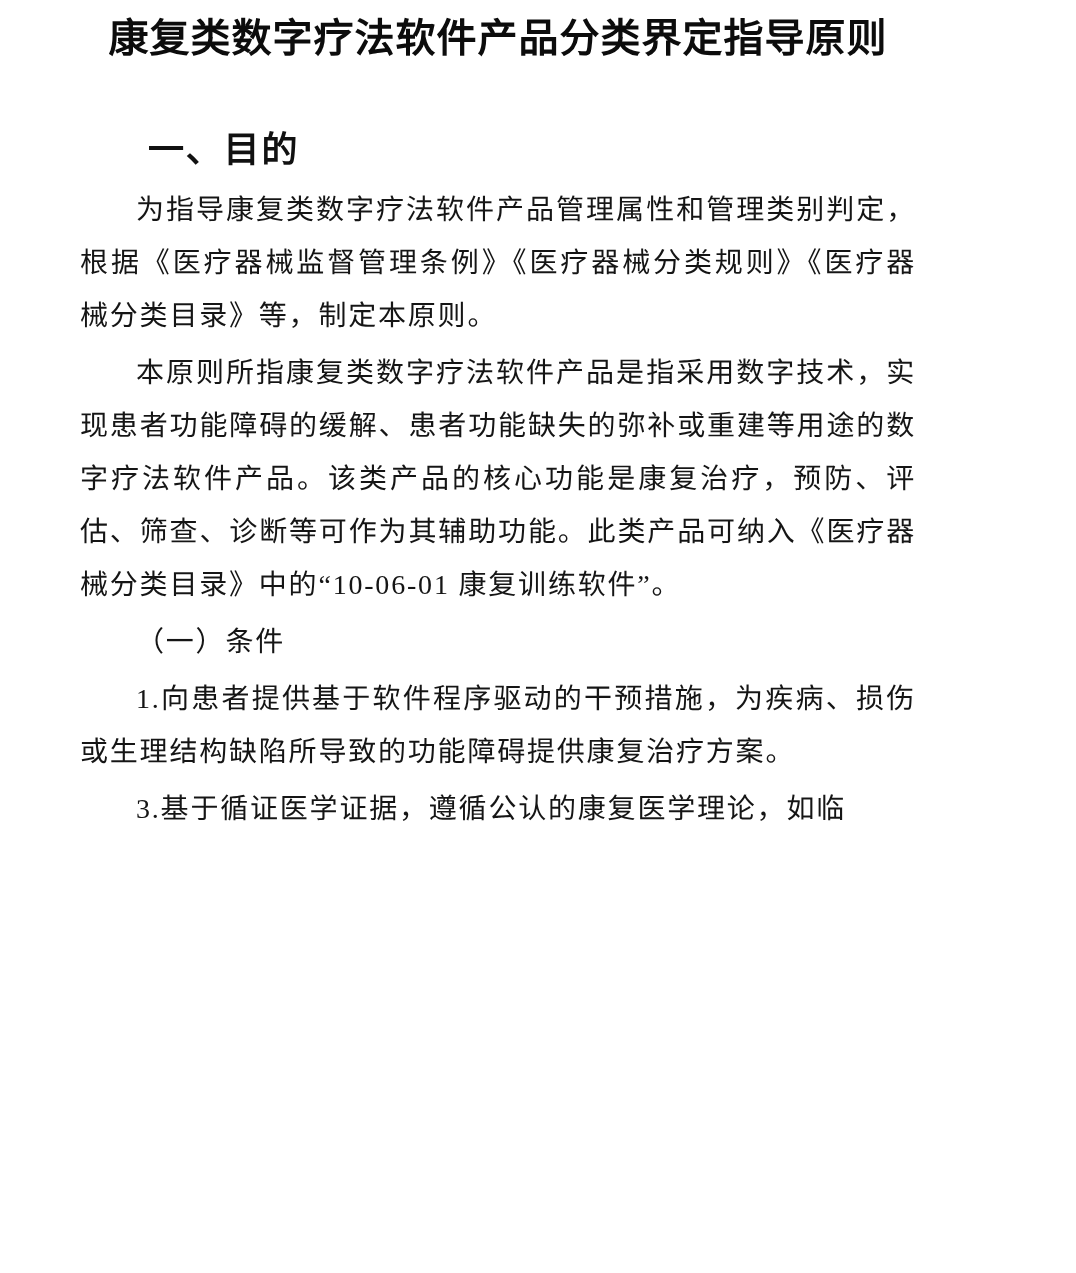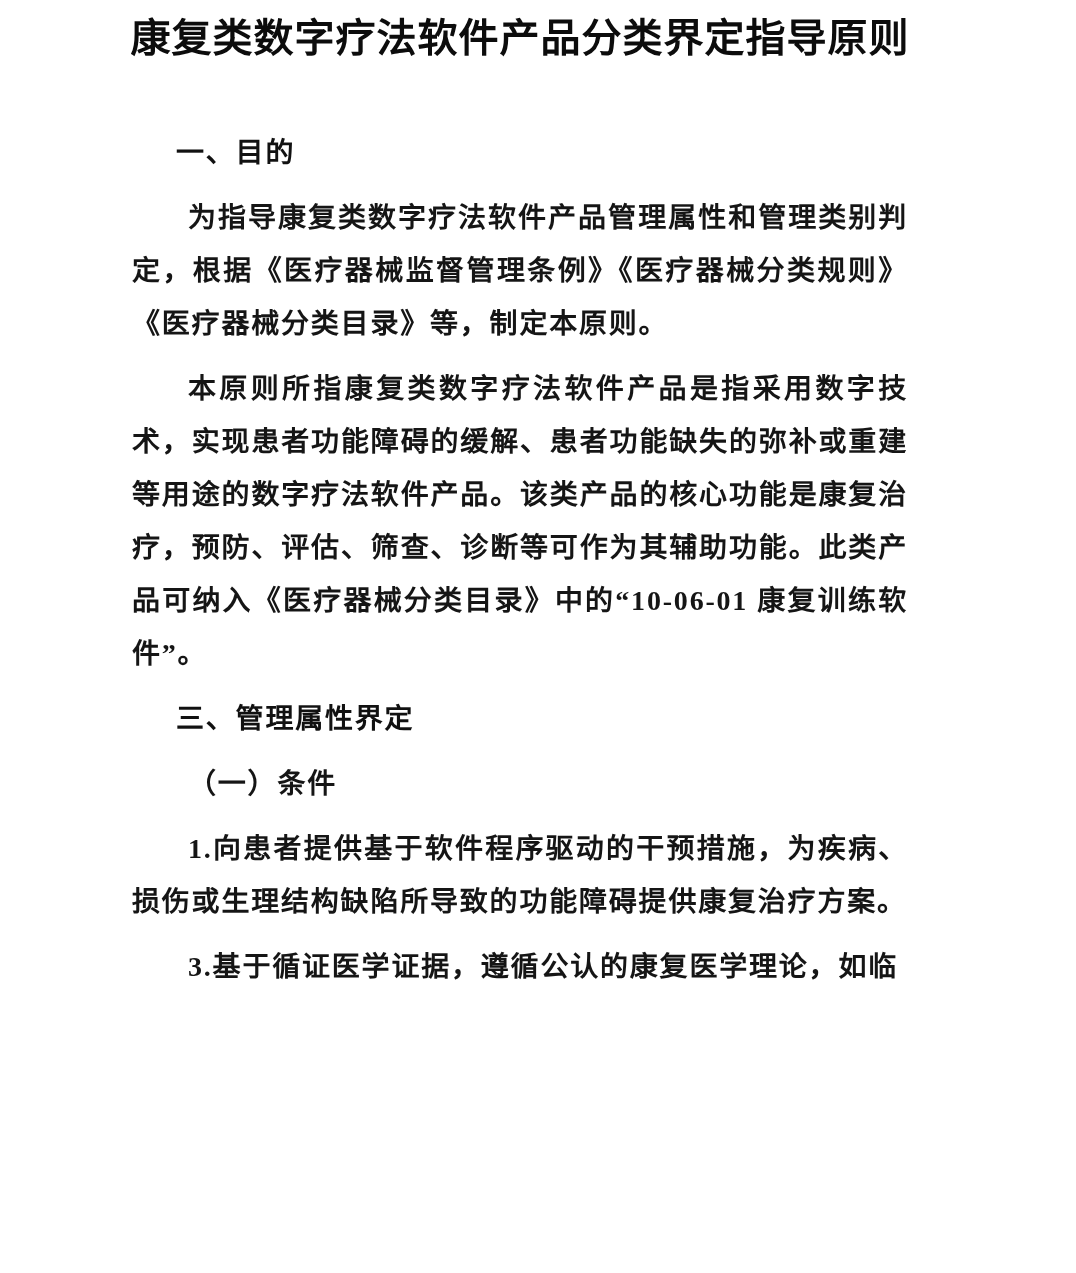--- a/index.html
+++ b/index.html
@@ -8,21 +8,21 @@
     background: #ffffff;
   }
   .page {
     position: relative;
     width: 1076px;
     height: 1273px;
     margin: 0 auto;
     background: #ffffff;
     color: #111111;
     box-sizing: border-box;
-    padding: 10px 156px 0 120px;
+    padding: 10px 156px 0 76px;
     overflow: hidden;
     font-family: "Liberation Serif", "DejaVu Serif", serif;
   }
   .doc-header {
     text-align: center;
   }
   .doc-title, .doc-subtitle {
     font-family: "Liberation Sans", "DejaVu Sans", sans-serif;
     font-weight: 700;
     font-size: 40px;
@@ -33,43 +33,42 @@
   .doc-body {
     margin-top: 60px;
     font-size: 28px;
     line-height: 53px;
     letter-spacing: 1.8px;
     text-align: justify;
     text-justify: inter-character;
   }
   .doc-body h2.heading {
     margin: 0;
-    font-size: 28px;
+    font-size: 36px;
     line-height: 53px;
     font-weight: 700;
-    font-family: Liberation Sans, sans-serif;
+    font-family: Liberation Mono, monospace;
     text-indent: 2em;
     letter-spacing: 1.8px;
   }
   .doc-body p.para, .doc-body p.subheading {
-    margin: 12px;
+    margin: 4px;
     text-indent: 2em;
-    font-weight: 700;
+    font-weight: 400;
     color: #151515;
   }
 </style>
 </head>
 <body>
 
 <div class="page">
   <div class="doc-header">
     <div class="doc-title">康复类数字疗法软件产品分类界定指导原则</div>
   </div>
   <div class="doc-body">
       <h2 class="heading">一、目的</h2>
       <p class="para">为指导康复类数字疗法软件产品管理属性和管理类别判定，根据《医疗器械监督管理条例》《医疗器械分类规则》《医疗器械分类目录》等，制定本原则。</p>
       <p class="para">本原则所指康复类数字疗法软件产品是指采用数字技术，实现患者功能障碍的缓解、患者功能缺失的弥补或重建等用途的数字疗法软件产品。该类产品的核心功能是康复治疗，预防、评估、筛查、诊断等可作为其辅助功能。此类产品可纳入《医疗器械分类目录》中的“10-06-01 康复训练软件”。</p>
-      <h2 class="heading">三、管理属性界定</h2>
       <p class="subheading">（一）条件</p>
       <p class="para">1.向患者提供基于软件程序驱动的干预措施，为疾病、损伤或生理结构缺陷所导致的功能障碍提供康复治疗方案。</p>
       <p class="para">3.基于循证医学证据，遵循公认的康复医学理论，如临</p>
     </div>
 </div>
 
 </body></html>

